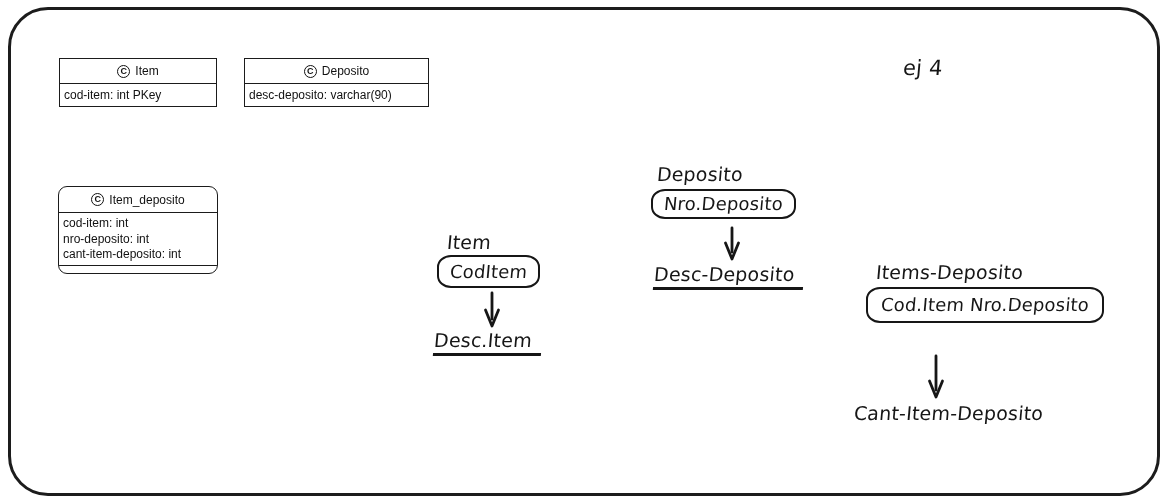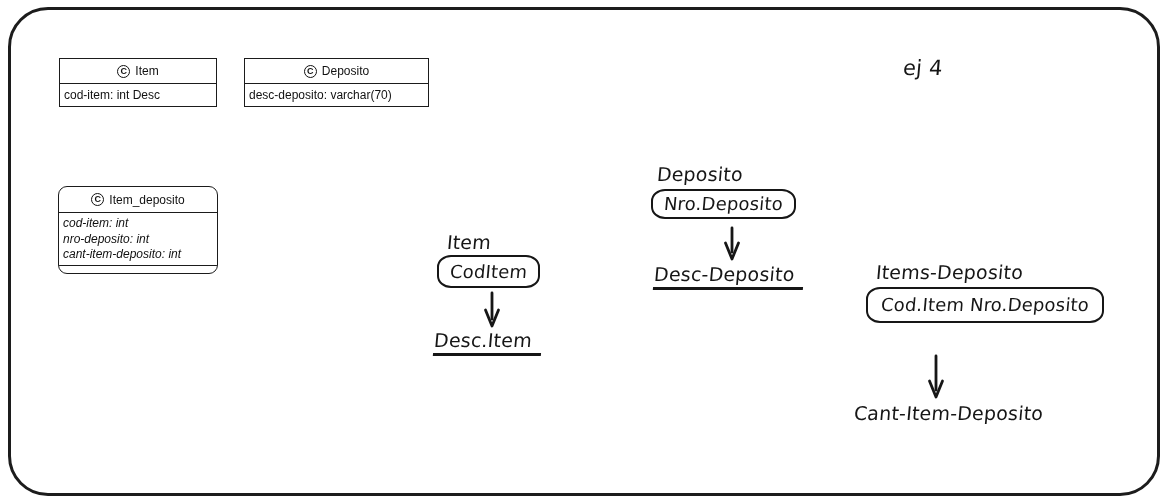--- a/index.html
+++ b/index.html
@@ -24,21 +24,21 @@
   .cicon {
     width: 13px; height: 13px; border: 1.2px solid #111; border-radius: 50%;
     font-size: 9px; font-weight: bold; line-height: 11px; text-align: center;
     display: inline-block; flex: 0 0 auto;
   }
   .uml-name { font-size: 12px; }
   .uml-row {
     border-top: 1px solid #1b1b1b; height: 23px; line-height: 22px; padding: 0 4px;
   }
   .uml-attrs {
-    border-top: 1px solid #1b1b1b; padding: 3px 4px 2px 4px; line-height: 15.5px; font-style: italic;
+    border-top: 1px solid #1b1b1b; padding: 3px 4px 2px 4px; line-height: 15.5px;
   }
   .uml-footer { border-top: 1px solid #1b1b1b; height: 8px; }
   .uml.rounded { border-radius: 9px; }
   .uml.rounded .uml-footer { border-radius: 0 0 8px 8px; }
 
   
   .hand { font-family: "DejaVu Sans", sans-serif; color: #161616; }
   .skew { display: inline-block; transform: skewX(-5deg); letter-spacing: 0.2px; }
   .hand-label { position: absolute; font-size: 19px; white-space: nowrap; }
   .hand-box {
@@ -54,29 +54,29 @@
 </head>
 <body>
 
 <div class="frame"></div>
 
 <div class="uml" style="left:59px; top:58px; width:158px;">
   <div class="uml-header">
     <span class="cicon">C</span>
     <span class="uml-name">Item</span>
   </div>
-  <div class="uml-row">cod-item: int Desc</div>
+  <div class="uml-row">cod-item: int PKey</div>
 </div>
 
 <div class="uml" style="left:244px; top:58px; width:185px;">
   <div class="uml-header">
     <span class="cicon">C</span>
     <span class="uml-name">Deposito</span>
   </div>
-  <div class="uml-row">desc-deposito: varchar(70)</div>
+  <div class="uml-row">desc-deposito: varchar(90)</div>
 </div>
 
 <div class="uml rounded" style="left:58px; top:186px; width:160px;">
   <div class="uml-header" style="height:25px;">
     <span class="cicon">C</span>
     <span class="uml-name">Item_deposito</span>
   </div>
   <div class="uml-attrs">
     <div>cod-item: int</div>
     <div>nro-deposito: int</div>

